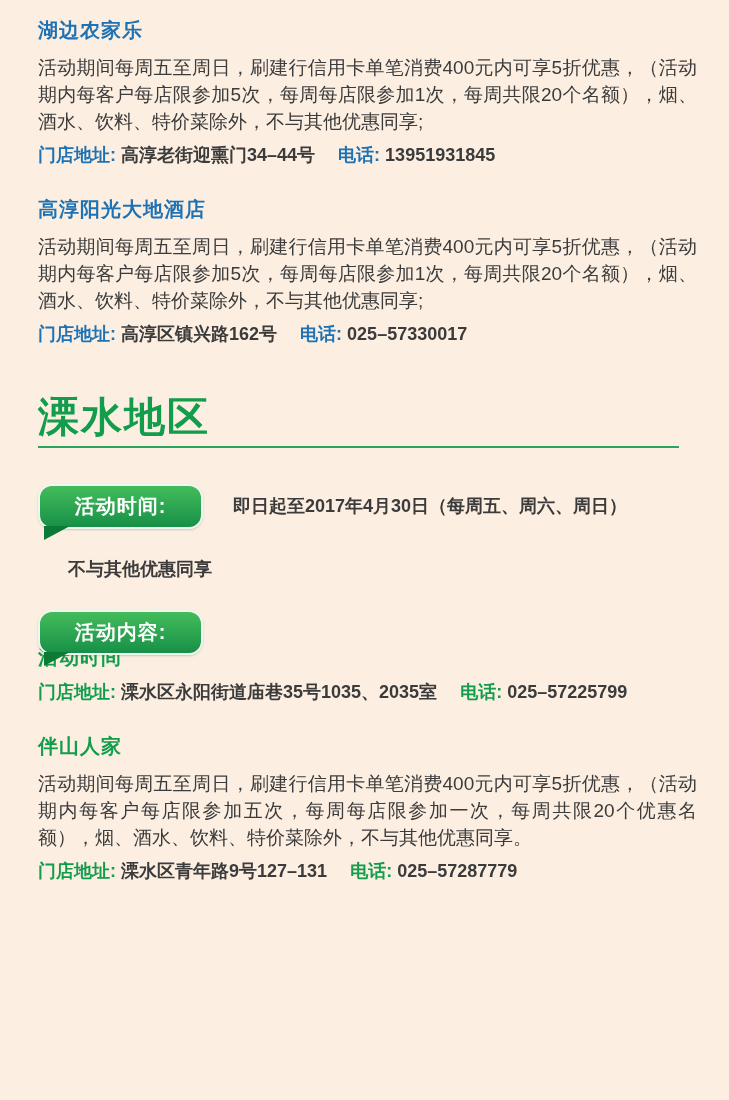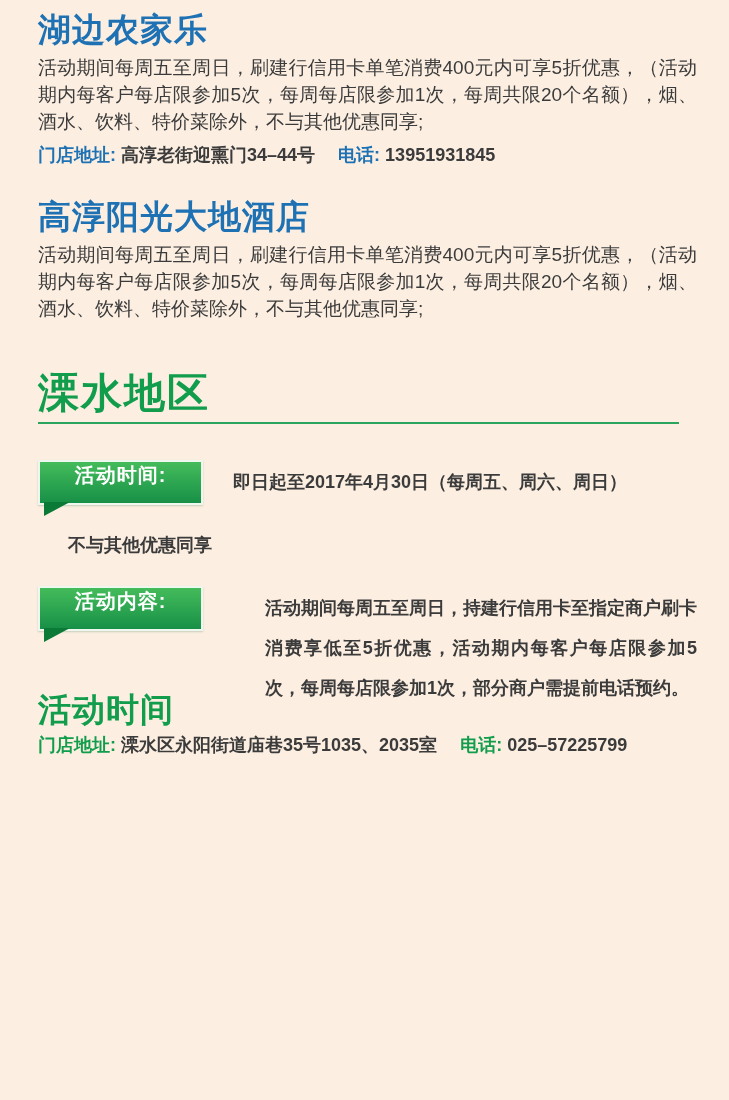--- a/index.html
+++ b/index.html
@@ -7,24 +7,24 @@
     width:729px;height:1100px;
     background:#fcefe2;
     font-family:"Liberation Sans","DejaVu Sans",sans-serif;
     color:#3b3b3b;
     overflow:hidden;
   }
   .page{box-sizing:border-box;width:729px;height:1100px;padding:14px 32px 0 38px;}
 
   
   .merchant{margin:0;}
-  .merchant + .merchant{margin-top:34px;}
+  .merchant + .merchant{margin-top:26px;}
   .merchant-name{
     margin:0 0 8px 0;
-    font-size:33px;line-height:32px;font-weight:bold;letter-spacing:1px;
+    font-size:20px;line-height:32px;font-weight:bold;letter-spacing:1px;
   }
   .theme-blue .merchant-name{color:#1e72b4;}
   .theme-green .merchant-name{color:#129d4d;}
   .merchant-desc{
     margin:0 0 9px 0;
     font-size:19px;line-height:27px;font-weight:400;
     text-align:justify;
   }
   .addr-row{font-size:18px;line-height:23px;font-weight:600;white-space:nowrap;}
   .addr-label,.phone-label{font-weight:bold;}
@@ -40,28 +40,28 @@
     color:#129d4d;
   }
   .region-divider{
     margin-top:10px;width:641px;height:0;
     border-bottom:2px solid #2ba45e;
   }
 
   
   .info-rows{margin-top:36px;}
   .info-row{display:flex;align-items:flex-start;margin-bottom:18px;}
-  .info-row:last-child{margin-bottom:0;gap:32px;}
+  .info-row:last-child{margin-bottom:0;}
   .ribbon{
     position:relative;flex:0 0 auto;
     width:161px;height:41px;
     background:linear-gradient(#44bc5b,#179047);
-    border:2px solid #eef8ee;border-radius:1px;
+    border:2px solid #eef8ee;border-radius:14px;
     box-shadow:0 1px 2px rgba(40,100,60,.25);
-    display:flex;justify-content:center;
+    display:flex;align-items:center;justify-content:center;
     color:#ffffff;font-size:20px;font-weight:bold;letter-spacing:1px;
   }
   .ribbon-fold{
     position:absolute;left:4px;bottom:-13px;
     width:26px;height:14px;background:#0a7a36;
     clip-path:polygon(0 0,100% 0,0 100%);
   }
   .row-text{
     margin-left:30px;
     font-size:18px;line-height:45px;font-weight:600;
@@ -83,20 +83,26 @@
       <span class="addr-label">门店地址:</span>
       <span class="addr-value">高淳老街迎熏门34–44号</span>
       <span class="phone-label">电话:</span>
       <span class="phone-value">13951931845</span>
     </div>
   </section>
 
   <section class="merchant theme-blue">
     <h2 class="merchant-name">高淳阳光大地酒店</h2>
     <p class="merchant-desc">活动期间每周五至周日，刷建行信用卡单笔消费400元内可享5折优惠，（活动期内每客户每店限参加5次，每周每店限参加1次，每周共限20个名额），烟、酒水、饮料、特价菜除外，不与其他优惠同享;</p>
+    <div class="addr-row">
+      <span class="addr-label">门店地址:</span>
+      <span class="addr-value">高淳区镇兴路162号</span>
+      <span class="phone-label">电话:</span>
+      <span class="phone-value">025–57330017</span>
+    </div>
   </section>
 
   <h1 class="region-title">溧水地区</h1>
   <div class="region-divider"></div>
 
   <div class="info-rows">
     <div class="info-row">
       <div class="ribbon">
         <span class="ribbon-fold"></span>
         <span>活动时间:</span>
@@ -104,28 +110,37 @@
       <div class="row-text">即日起至2017年4月30日（每周五、周六、周日）</div>
     </div>
     <div class="info-row">
       <div class="row-text">不与其他优惠同享</div>
     </div>
     <div class="info-row">
       <div class="ribbon">
         <span class="ribbon-fold"></span>
         <span>活动内容:</span>
       </div>
-      <div class="row-text multi">活动期间每周五至周日，持建行信用卡至指定商户刷卡消费享低至5折优惠，活动期内每客户每店限参加5次，每周每店限参加1次，部分商户需提前电话预约。</div>
     </div>
   </div>
 
   <section class="merchant theme-green after-region">
     <h2 class="merchant-name">活动时间</h2>
     <div class="addr-row">
       <span class="addr-label">门店地址:</span>
       <span class="addr-value">溧水区永阳街道庙巷35号1035、2035室</span>
       <span class="phone-label">电话:</span>
       <span class="phone-value">025–57225799</span>
     </div>
   </section>
 
+  <section class="merchant theme-green">
+    <h2 class="merchant-name">伴山人家</h2>
+    <p class="merchant-desc">活动期间每周五至周日，刷建行信用卡单笔消费400元内可享5折优惠，（活动期内每客户每店限参加五次，每周每店限参加一次，每周共限20个优惠名额），烟、酒水、饮料、特价菜除外，不与其他优惠同享。</p>
+    <div class="addr-row">
+      <span class="addr-label">门店地址:</span>
+      <span class="addr-value">溧水区青年路9号127–131</span>
+      <span class="phone-label">电话:</span>
+      <span class="phone-value">025–57287779</span>
+    </div>
+  </section>
 
 </div>
 
 </body></html>

